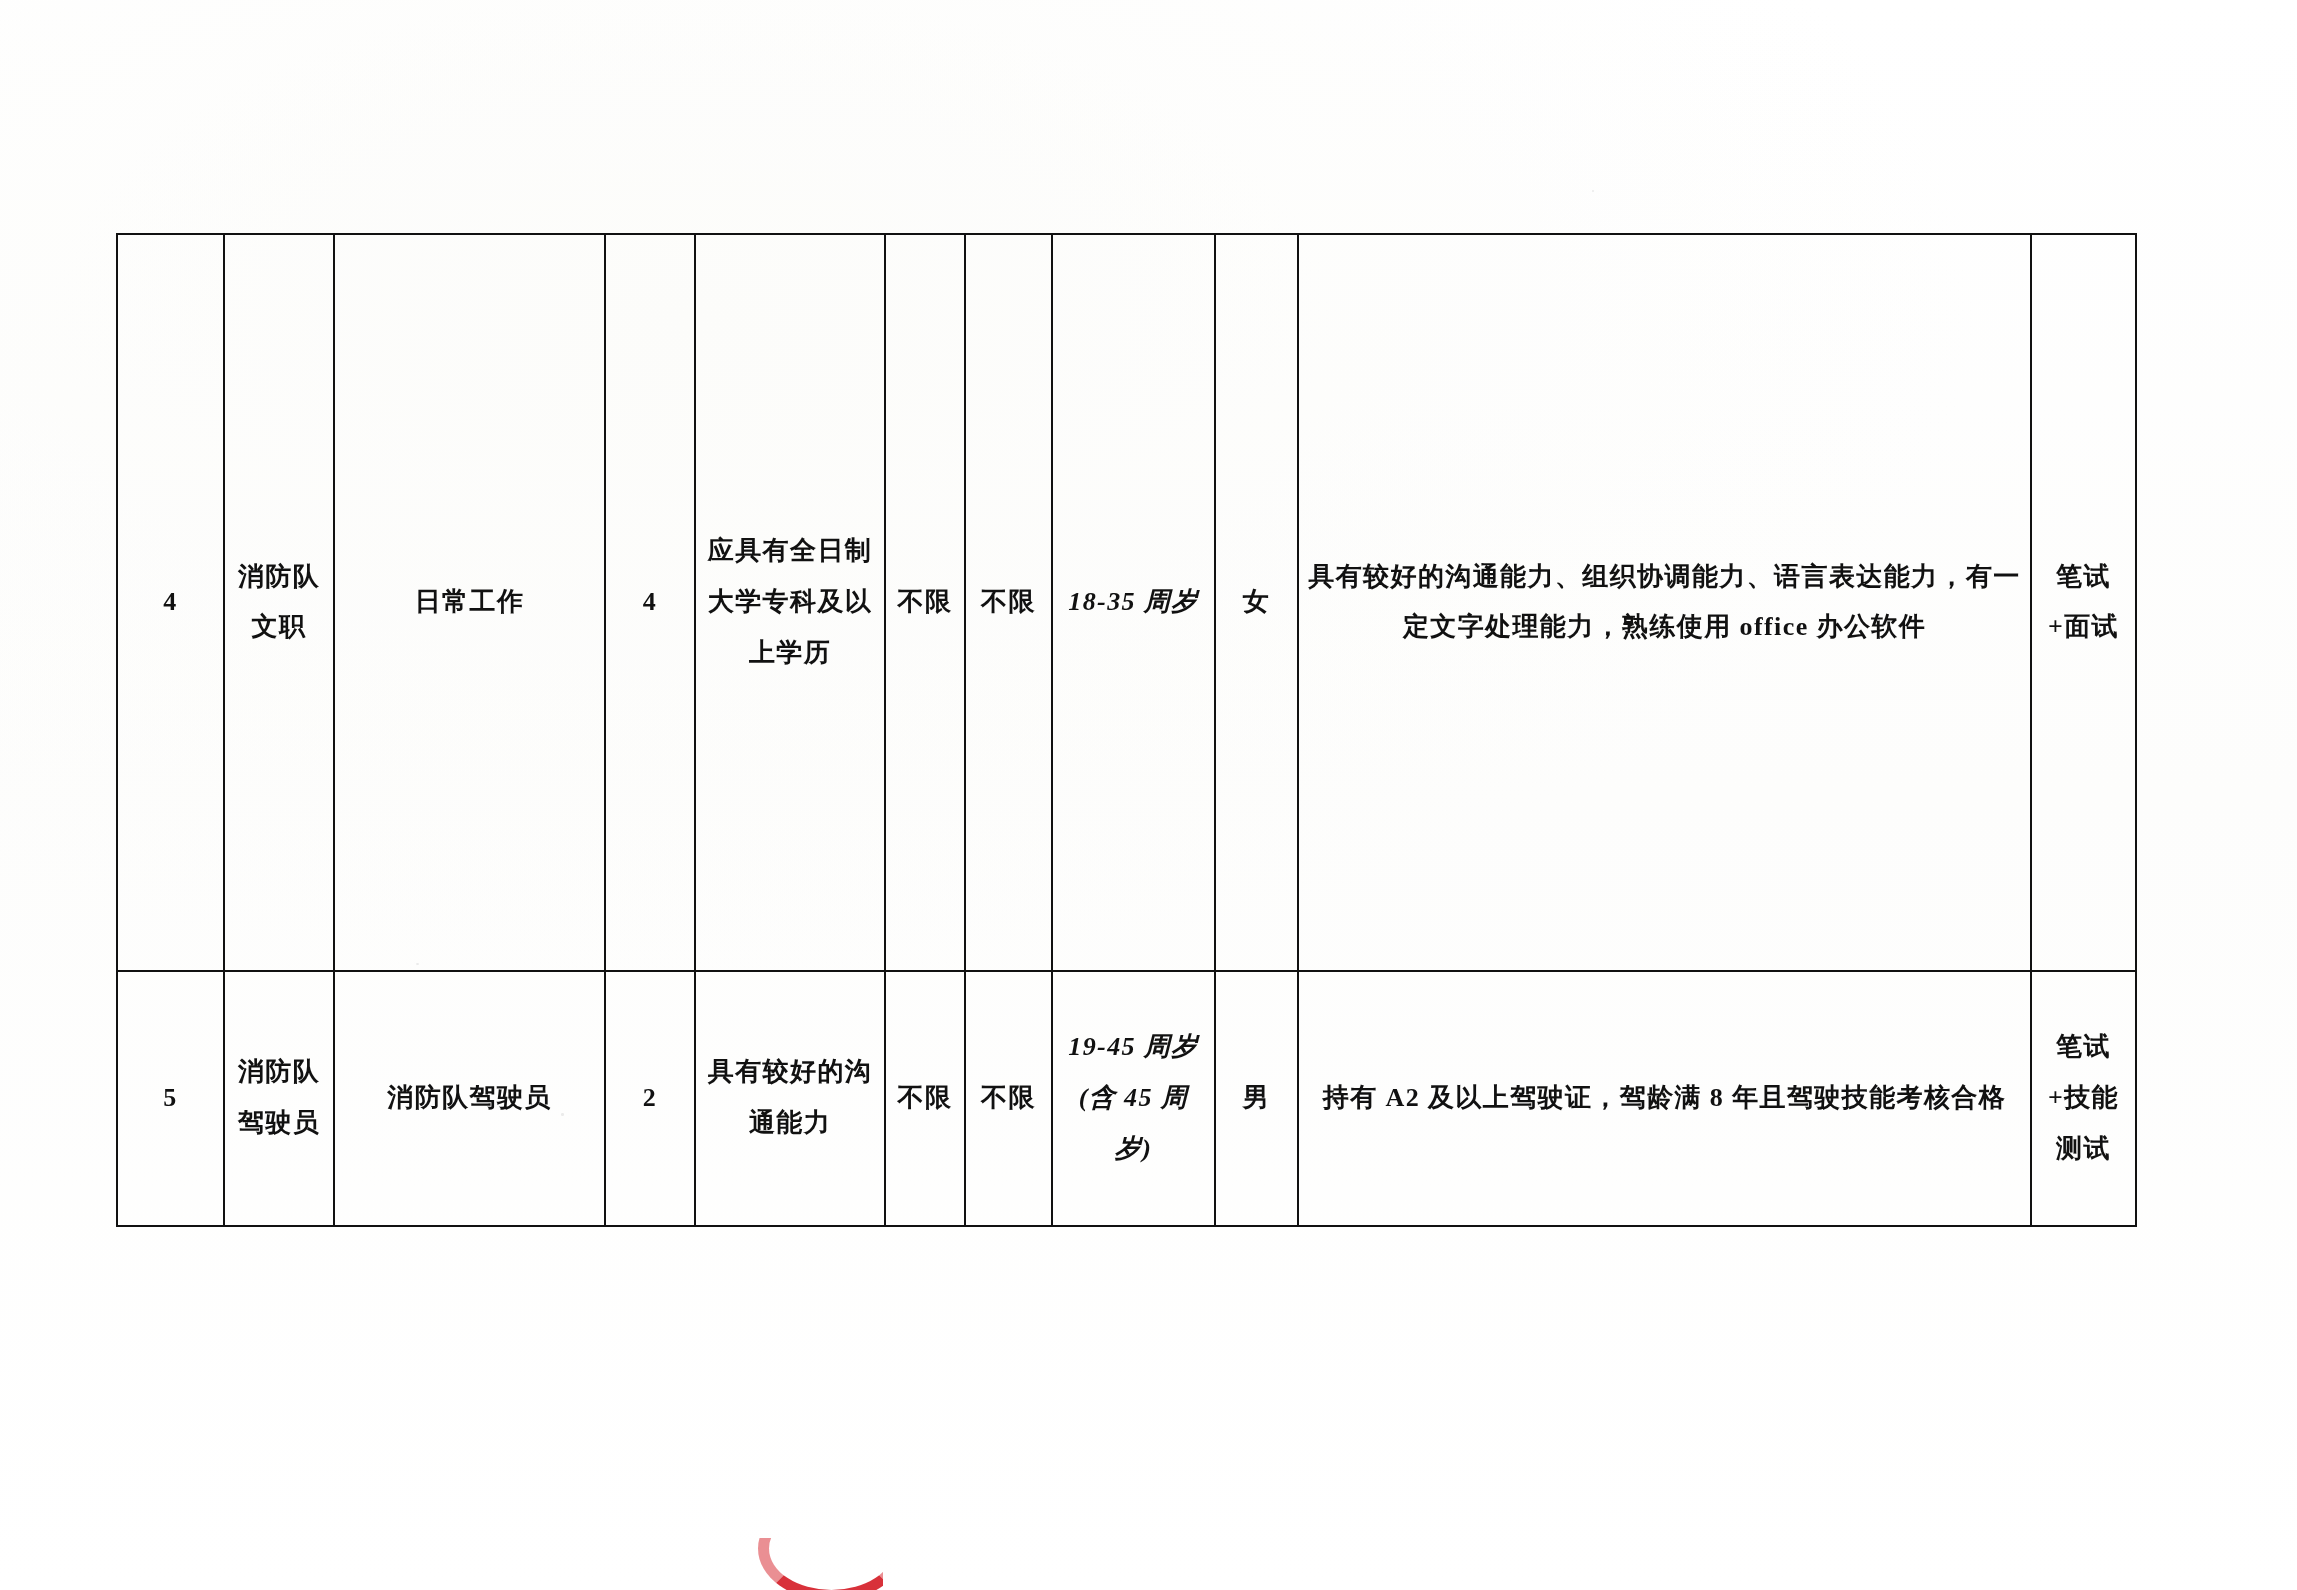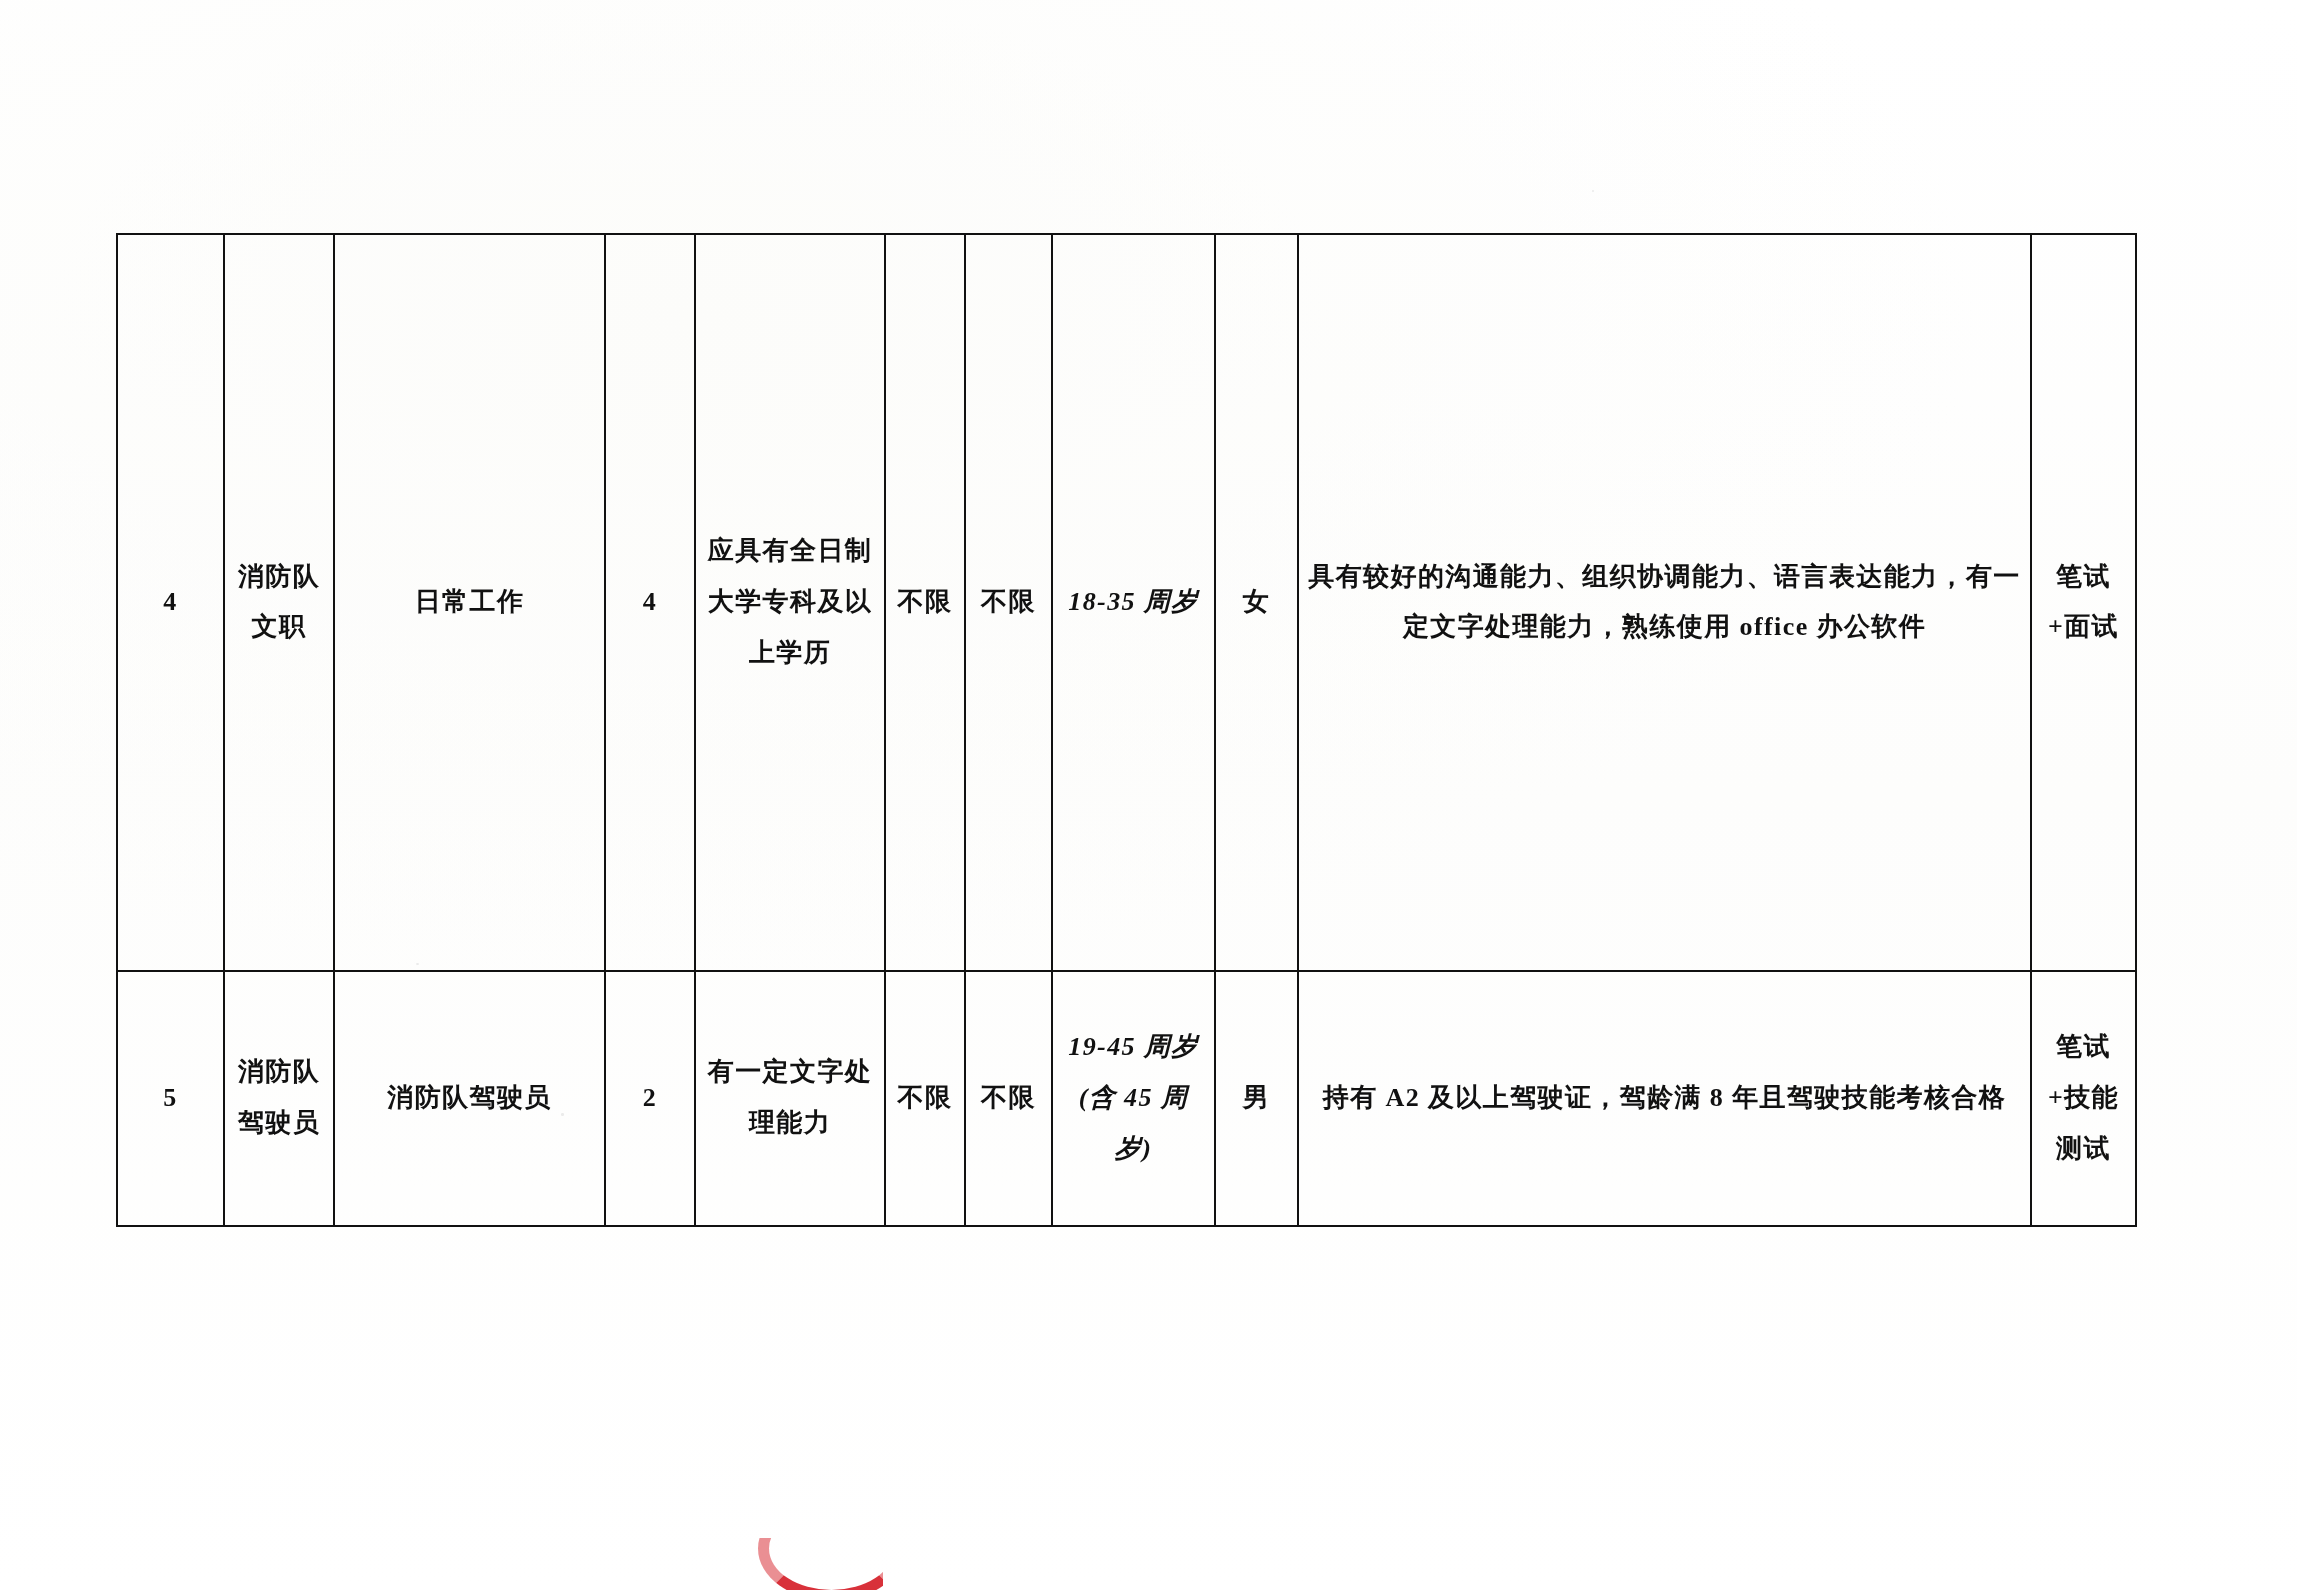--- a/index.html
+++ b/index.html
@@ -198,21 +198,21 @@
           <td class="cell-age">18-35 周岁</td>
           <td class="cell-narrow">女</td>
           <td class="cell-other">具有较好的沟通能力、组织协调能力、语言表达能力，有一定文字处理能力，熟练使用 office 办公软件</td>
           <td class="cell-exam">笔试+面试</td>
         </tr>
         <tr class="row-2">
           <td class="cell-no">5</td>
           <td class="cell-vertical">消防队驾驶员</td>
           <td class="cell-duty">消防队驾驶员</td>
           <td class="cell-no">2</td>
-          <td class="cell-edu">有一定文字处理能力</td>
+          <td class="cell-edu">具有较好的沟通能力</td>
           <td class="cell-narrow">不限</td>
           <td class="cell-narrow">不限</td>
           <td class="cell-age">19-45 周岁(含 45 周岁)</td>
           <td class="cell-narrow">男</td>
           <td class="cell-other compact">持有 A2 及以上驾驶证，驾龄满 8 年且驾驶技能考核合格</td>
           <td class="cell-exam">笔试+技能测试</td>
         </tr>
       </tbody>
     </table>
   </div>

